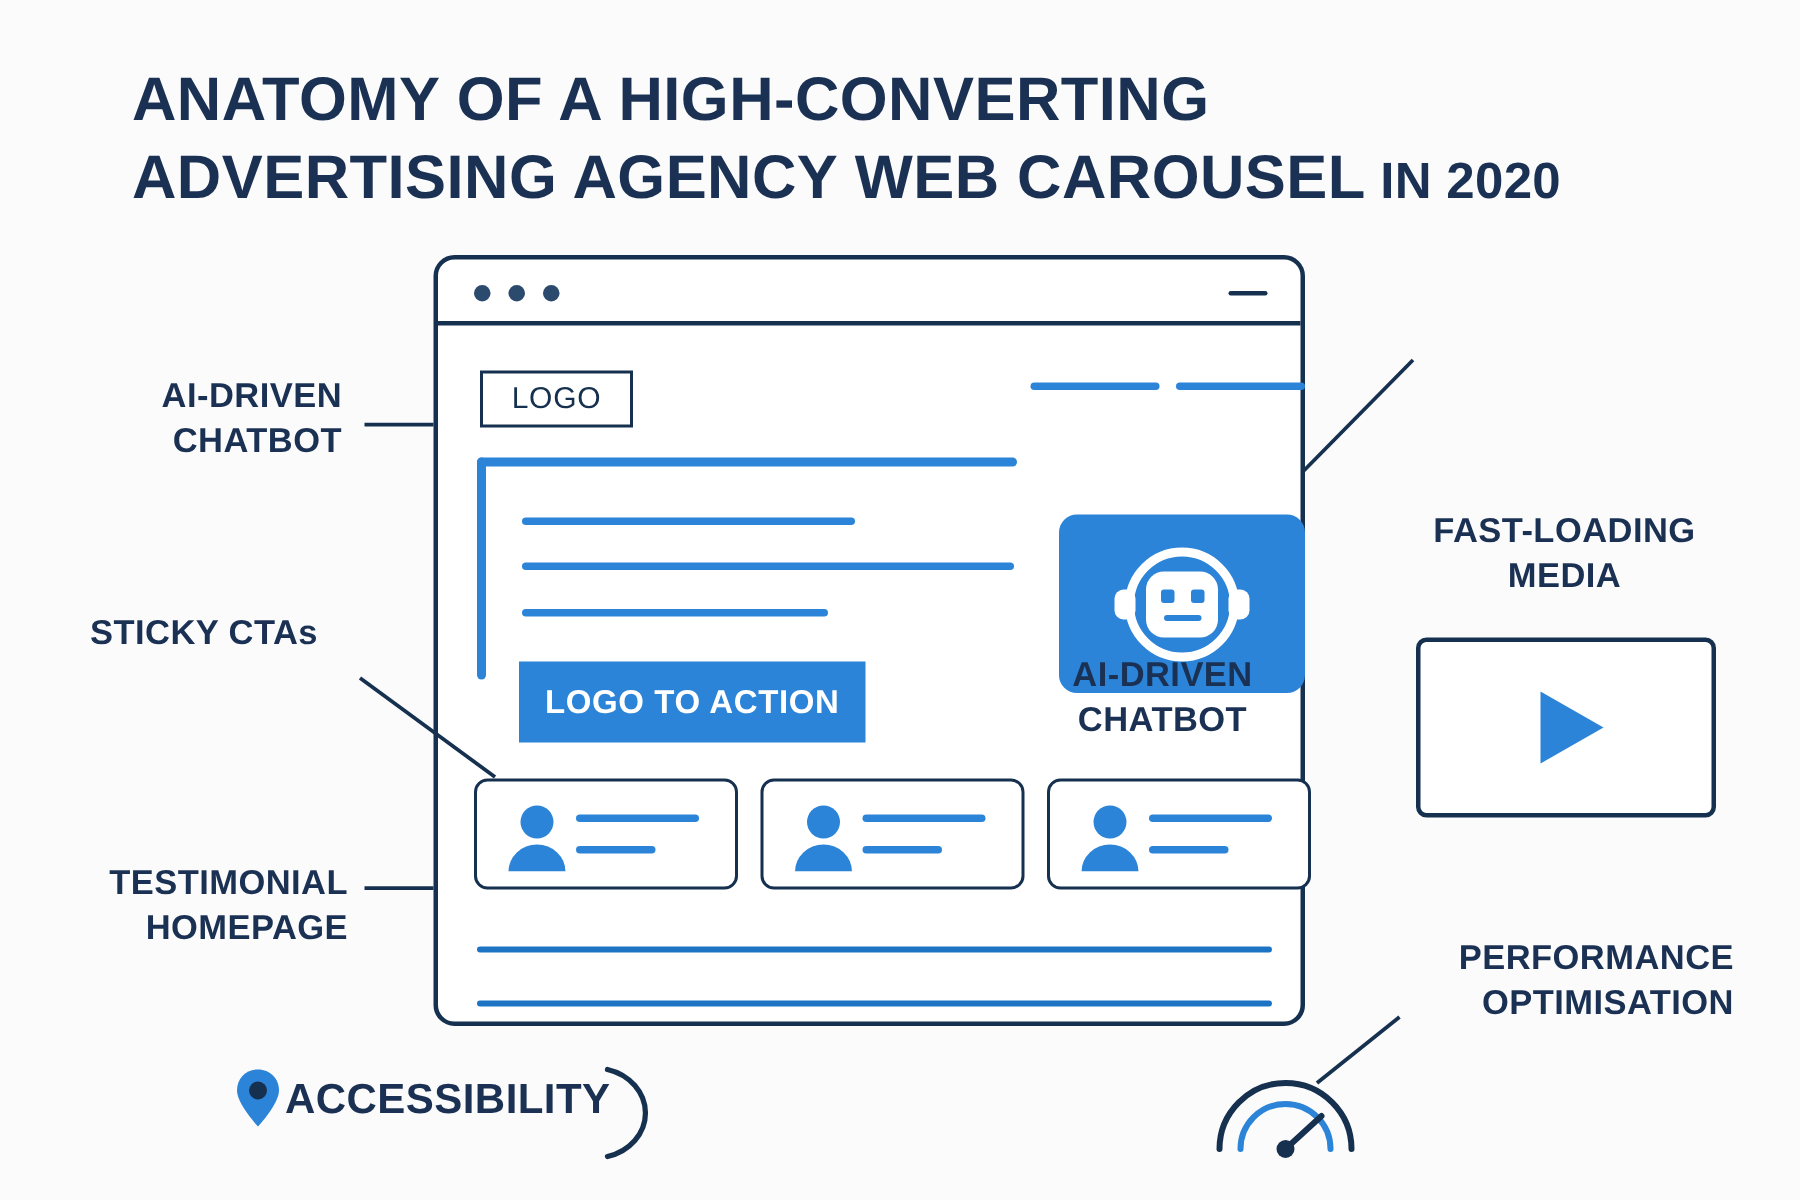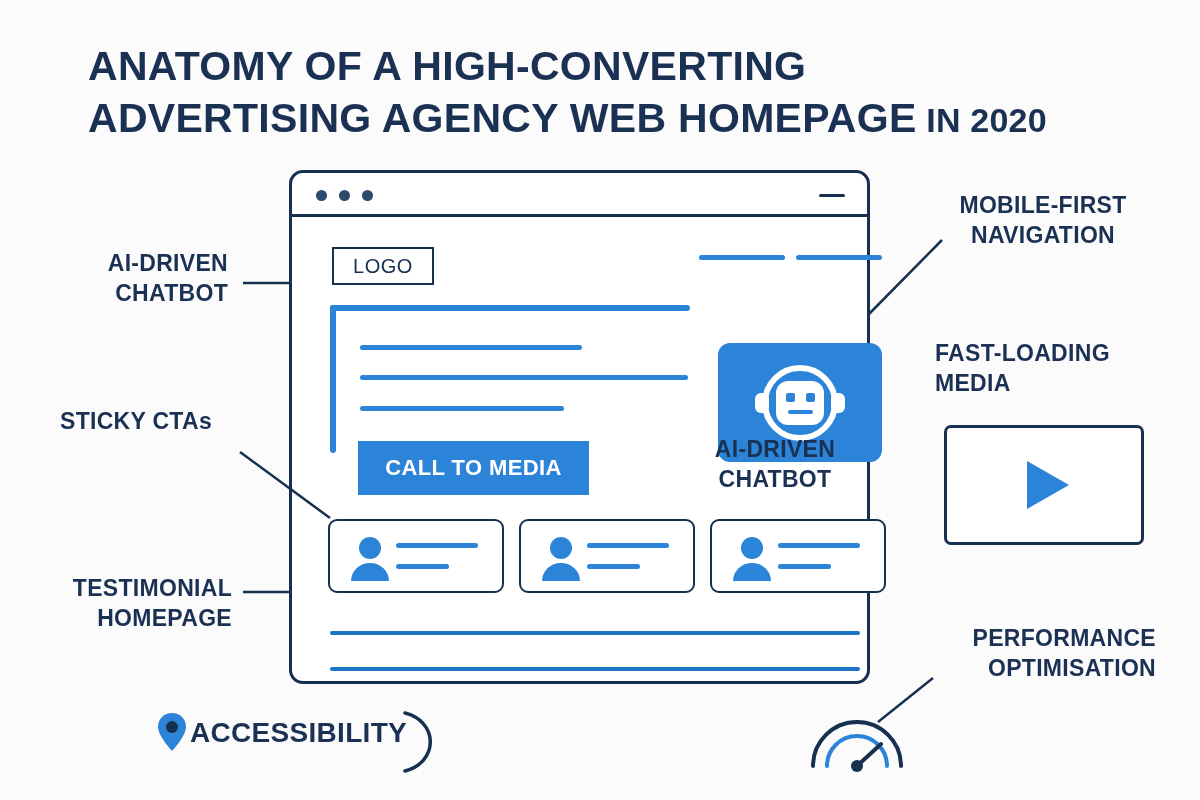--- a/index.html
+++ b/index.html
@@ -83,21 +83,20 @@
     background: #16304f;
   }
 
   
   .page {
     position: absolute;
     left: 0;
     top: 44px;
     right: 0;
     bottom: 0;
-    margin-left: 12px;
   }
 
   .logo-box {
     position: absolute;
     left: 28px;
     top: 30px;
     width: 102px;
     height: 38px;
     border: 2.5px solid #16304f;
     box-sizing: border-box;
@@ -220,21 +219,21 @@
     font-weight: bold;
     line-height: 30px;
     letter-spacing: 0.3px;
     white-space: pre-line;
   }
 
   .lbl-chatbot-left   { left: 63px;  top: 248px; width: 165px; text-align: right; }
   .lbl-sticky         { left: 60px;  top: 406px; width: 190px; text-align: left; }
   .lbl-testimonial    { left: 36px;  top: 573px; width: 196px; text-align: right; }
   .lbl-mobile         { left: 935px; top: 190px; width: 216px; text-align: center; }
-  .lbl-fast           { left: 935px; top: 338px; width: 216px; }
+  .lbl-fast           { left: 935px; top: 338px; width: 216px; text-align: center; }
   .lbl-performance    { left: 920px; top: 623px; width: 236px; text-align: right; }
   .lbl-chatbot-under  { left: 680px; top: 434px; width: 190px; text-align: center; }
   .lbl-accessibility  { left: 190px; top: 718px; font-size: 28px; }
 
   
   .video-frame {
     position: absolute;
     left: 944px;
     top: 425px;
     width: 200px;
@@ -253,21 +252,21 @@
     pointer-events: none;
   }
 </style>
 </head>
 <body>
 
 <div id="canvas">
 
   <div class="title-block">
     <div class="title-line">ANATOMY OF A HIGH-CONVERTING</div>
-    <div class="title-line"><span>ADVERTISING AGENCY WEB HOMEPAGE</span><span class="suffix"> IN 2020</span></div>
+    <div class="title-line"><span>ADVERTISING AGENCY WEB CAROUSEL</span><span class="suffix"> IN 2020</span></div>
   </div>
 
   <div class="browser">
 
     <div class="browser-bar">
       <span class="dot d1"></span>
       <span class="dot d2"></span>
       <span class="dot d3"></span>
       <span class="minimize"></span>
     </div>
@@ -279,21 +278,21 @@
       <span class="nav-line n1"></span>
       <span class="nav-line n2"></span>
 
       <span class="hero-vert"></span>
       <span class="hero-horz"></span>
 
       <span class="hero-text-line t1"></span>
       <span class="hero-text-line t2"></span>
       <span class="hero-text-line t3"></span>
 
-      <div class="cta-button">CALL TO MEDIA</div>
+      <div class="cta-button">LOGO TO ACTION</div>
 
       <div class="chatbot-tile">
         <svg width="164" height="119" viewBox="0 0 164 119">
 
           <rect x="37" y="50" width="14" height="20" rx="6" fill="#ffffff"></rect>
           <rect x="113" y="50" width="14" height="20" rx="6" fill="#ffffff"></rect>
 
           <circle cx="82" cy="60" r="35" fill="none" stroke="#ffffff" stroke-width="6"></circle>
 
           <rect x="58" y="38" width="48" height="44" rx="12" fill="#ffffff"></rect>
@@ -371,22 +370,20 @@
 
   <svg width="50" height="70" viewBox="0 0 50 70" style="position:absolute;left:395px;top:707px;">
     <path d="M10 6 A34 30 0 0 1 10 64" fill="none" stroke="#16304f" stroke-width="3.5" stroke-linecap="round"></path>
   </svg>
 
   <div class="label lbl-chatbot-left">AI-DRIVEN
 CHATBOT</div>
   <div class="label lbl-sticky">STICKY CTAs</div>
   <div class="label lbl-testimonial">TESTIMONIAL
 HOMEPAGE</div>
-  <div class="label lbl-mobile">MOBILE-FIRST
-NAVIGATION</div>
   <div class="label lbl-fast">FAST-LOADING
 MEDIA</div>
   <div class="label lbl-performance">PERFORMANCE
 OPTIMISATION</div>
   <div class="label lbl-chatbot-under">AI-DRIVEN
 CHATBOT</div>
   <div class="label lbl-accessibility">ACCESSIBILITY</div>
 
 </div>
 

